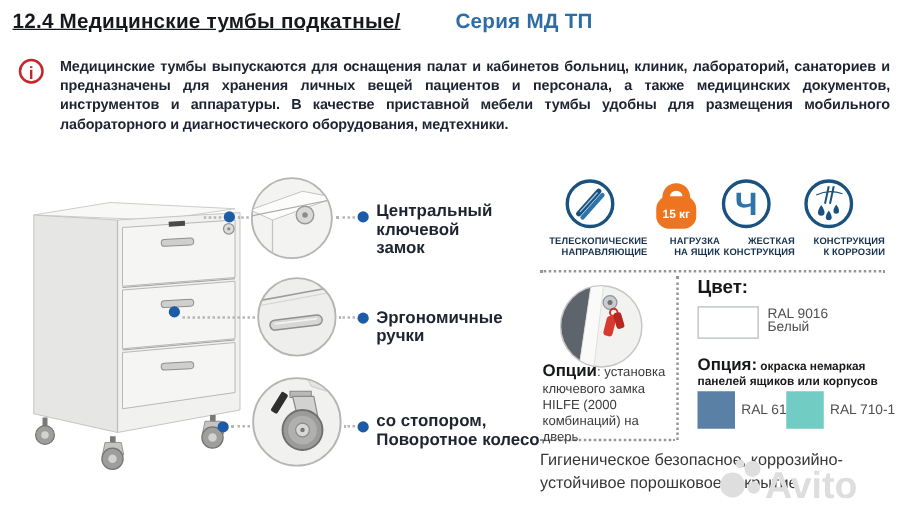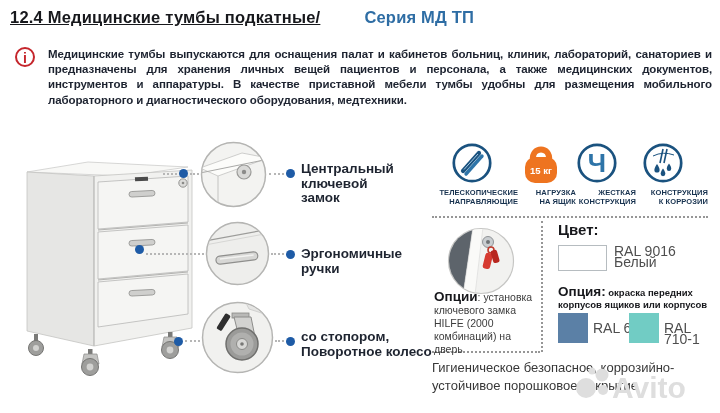--- a/index.html
+++ b/index.html
@@ -27,21 +27,21 @@
   .feature{top:140px;text-align:right;}
   .feature .ic{height:46px;display:flex;align-items:center;justify-content:center;}
   .feature .lbl{margin-top:2px;font-size:7.5px;font-weight:bold;color:#16314e;line-height:9px;letter-spacing:.1px;}
   .sep-h{height:0;border-top:2px dotted #969696;}
   .sep-v{width:0;border-left:2px dotted #969696;}
   
   .options-text{left:434px;top:290px;width:106px;font-size:10.5px;line-height:13px;color:#3c3c3c;}
   .options-text .oh{font-size:13.5px;font-weight:bold;color:#17181c;}
   .color-heading{left:558px;top:221px;font-size:15px;font-weight:bold;color:#17181c;}
   .swatch{box-sizing:border-box;}
-  .swatch-lbl{font-size:14px;color:#4e4e4e;line-height:11px;}
+  .swatch-lbl{font-size:11px;color:#4e4e4e;line-height:11px;}
   .opt2{left:558px;top:286px;width:154px;font-size:9.5px;font-weight:bold;color:#17181c;line-height:11.5px;}
   .opt2 .oh2{font-size:13.5px;}
   .footer-text{left:432px;top:359px;width:283px;font-size:13px;line-height:17.5px;color:#383838;}
 </style>
 </head>
 <body>
 
 <div class="page">
 
   <div class="abs title">
@@ -275,21 +275,21 @@
     <span class="oh">Опции</span><span>: установка ключевого замка HILFE (2000 комбинаций) на дверь</span>
   </div>
 
   <div class="abs color-heading">Цвет:</div>
   <div class="abs swatch" style="left:558px;top:245px;width:49px;height:26px;background:#ffffff;border:1px solid #b6bcc0"></div>
   <div class="abs swatch-lbl" style="left:614px;top:246px">
     <span style="display:block">RAL 9016</span>
     <span style="display:block">Белый</span>
   </div>
   <div class="abs opt2">
-    <span class="oh2">Опция:</span><span> окраска передних корпусов ящиков или корпусов</span>
+    <span class="oh2">Опция:</span><span> окраска немаркая панелей ящиков или корпусов</span>
   </div>
   <div class="abs swatch" style="left:558px;top:313px;width:30px;height:30px;background:#5b80a6"></div>
   <div class="abs swatch-lbl" style="left:593px;top:323px">RAL 610-1</div>
   <div class="abs swatch" style="left:629px;top:313px;width:30px;height:30px;background:#71ccc4"></div>
   <div class="abs swatch-lbl" style="left:664px;top:323px">RAL 710-1</div>
 
   <div class="abs footer-text">Гигиеническое безопасное, коррозийно-устойчивое порошковое покрытие</div>
   <svg class="abs" style="left:572px;top:362px" width="145" height="44" viewBox="0 0 145 44">
     <g fill="#dedede">
       <circle cx="14" cy="26" r="10"></circle>

